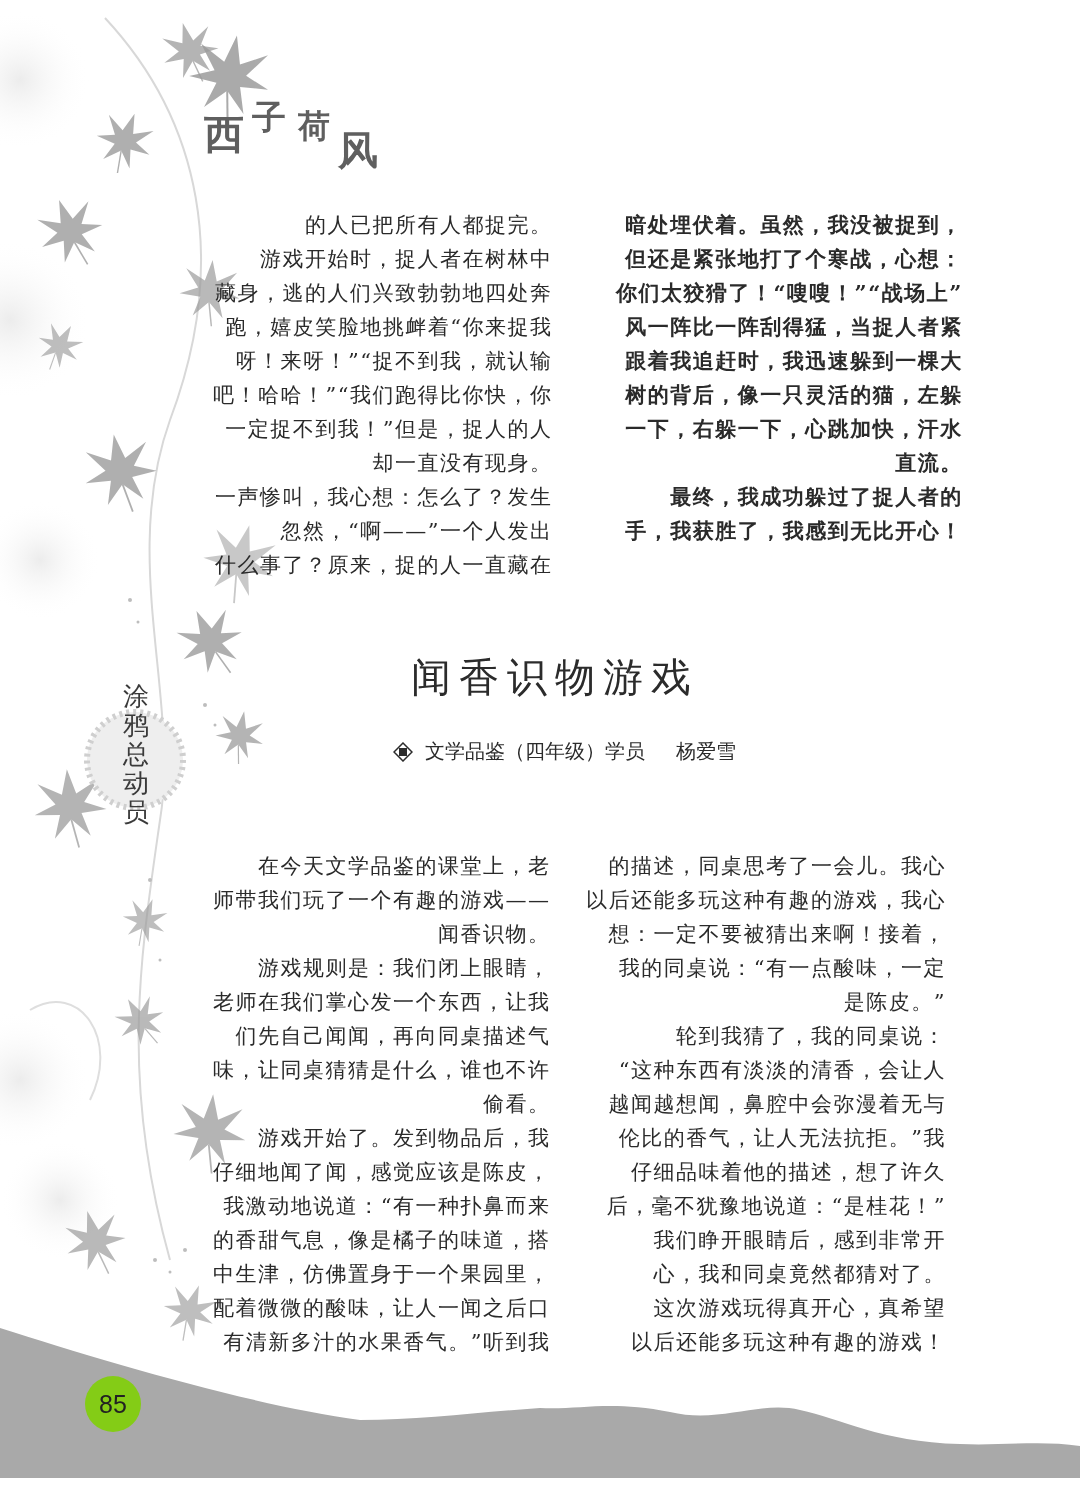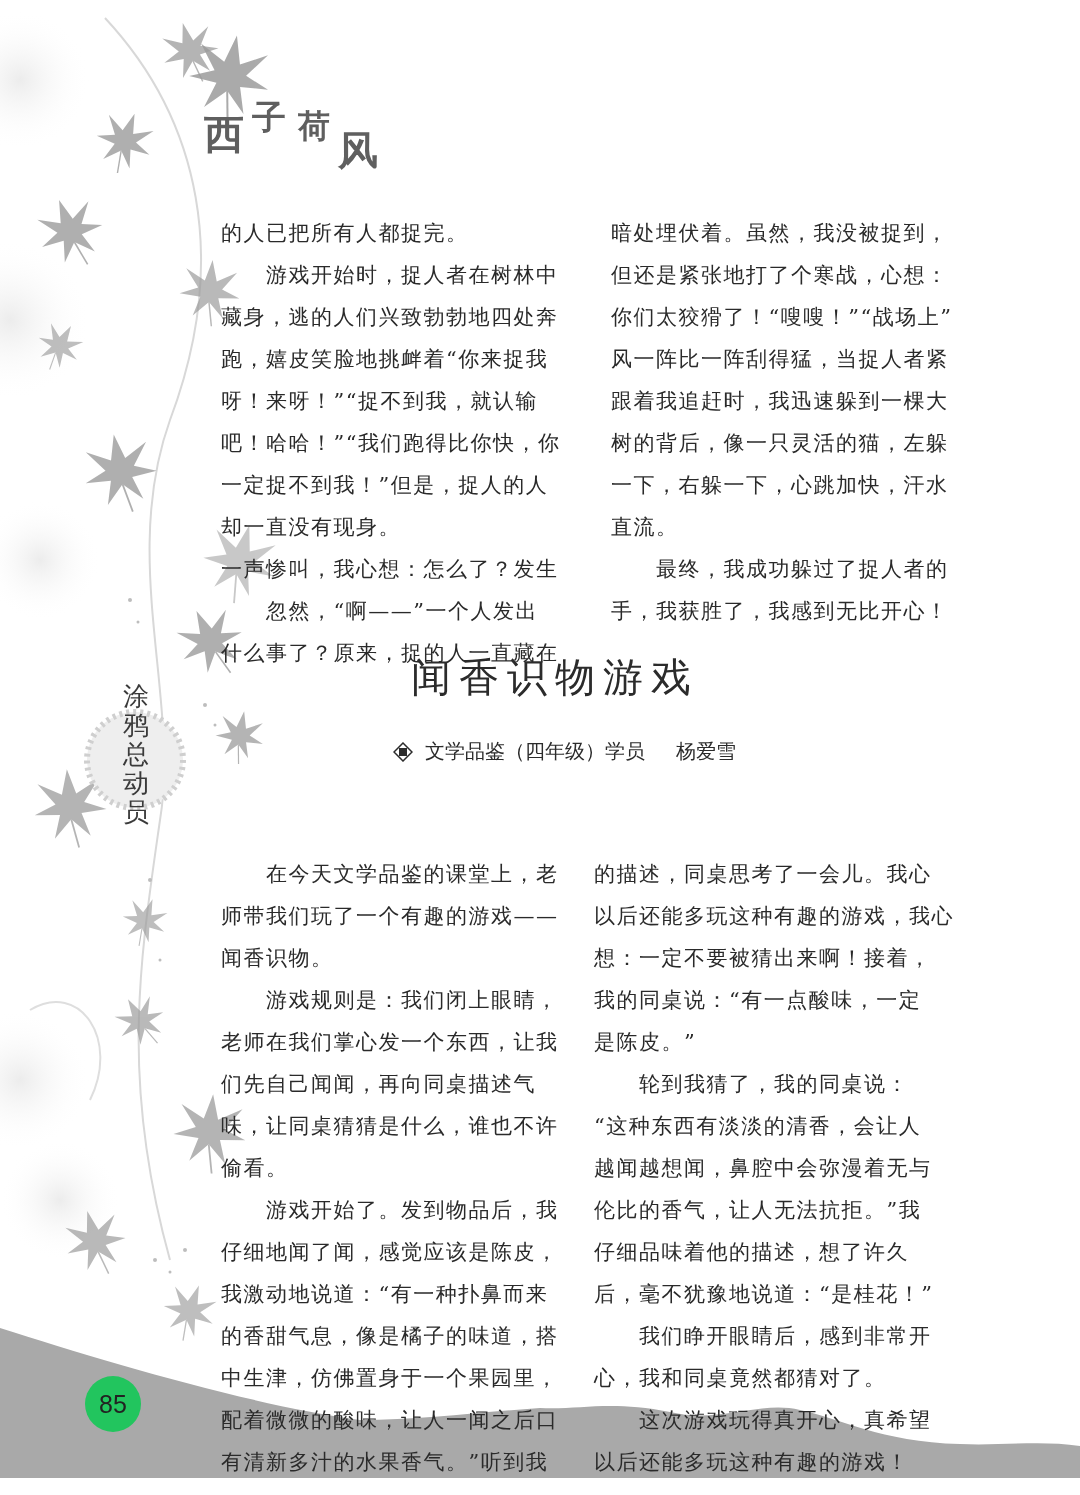--- a/index.html
+++ b/index.html
@@ -7,34 +7,34 @@
          font-family:"DejaVu Serif","Liberation Serif",serif; color:#2a2a2a; }
   .bg { position:absolute; left:0; top:0; width:1080px; height:1495px; z-index:0; }
   .section-title { position:absolute; left:200px; top:100px; width:180px; height:70px; z-index:2;
                    font-family:"DejaVu Sans","Liberation Sans",sans-serif; font-weight:bold; color:#5f5f5f; }
   .section-title span { position:absolute; font-size:40px; line-height:1; }
   .st0 { left:4px; top:14px; }
   .st1 { left:52px; top:0px; font-size:34px !important; }
   .st2 { left:98px; top:10px; font-size:32px !important; }
   .st3 { left:138px; top:30px; }
   .col { position:absolute; z-index:2; font-size:21px; line-height:34px; letter-spacing:1.5px; }
-  .col p { margin:8px; white-space:pre; }
+  .col p { margin:0; white-space:pre;text-align:right; }
   .article-title { position:absolute; left:0; width:1080px; top:650px; text-align:center; z-index:2;
                    font-family:Liberation Sans, sans-serif; font-size:40px; color:#2b2b2b;
                    letter-spacing:8px; padding-left:30px; box-sizing:border-box; }
   .byline { position:absolute; left:393px; top:738px; z-index:2; display:flex; align-items:center;
             font-family:Liberation Serif, serif; font-size:20px; color:#2b2b2b; }
   .byline .diamond { width:20px; height:20px; margin-right:12px; }
   .byline .author { margin-left:31px; }
   .vert-label { position:absolute; left:118px; top:682px; z-index:2; width:36px;
                 font-family:"DejaVu Sans","Liberation Sans",sans-serif; font-size:26px; color:#3a3a3a;
                 line-height:29px; text-align:center; }
   .vert-label span { display:block; }
   .page-num { position:absolute; left:85px; top:1376px; width:56px; height:56px; border-radius:50%;
-              background:#22c55e; z-index:3; display:flex; align-items:center; justify-content:center;
+              background:#84cc16; z-index:3; display:flex; align-items:center; justify-content:center;
               font-family:"Liberation Sans","DejaVu Sans",sans-serif; font-size:25px; color:#222; }
 </style>
 </head>
 <body>
 
 <svg class="bg" viewBox="0 0 1080 1495" xmlns="http://www.w3.org/2000/svg">
   <defs>
     <g id="leaf">
       <path d="M0,-40 L8,-12 L34,-26 L16,-2 L40,8 L12,10 L20,36 L0,16 L-20,36 L-12,10 L-40,8 L-16,-2 L-34,-26 L-8,-12 Z" fill="#9c9c9c"></path>
       <line x1="0" y1="16" x2="6" y2="48" stroke="#9c9c9c" stroke-width="2"></line>
@@ -102,21 +102,21 @@
   <p>跑，嬉皮笑脸地挑衅着“你来捉我</p>
   <p>呀！来呀！”“捉不到我，就认输</p>
   <p>吧！哈哈！”“我们跑得比你快，你</p>
   <p>一定捉不到我！”但是，捉人的人</p>
   <p>却一直没有现身。</p>
   <p>一声惨叫，我心想：怎么了？发生</p>
   <p>　　忽然，“啊——”一个人发出</p>
   <p>什么事了？原来，捉的人一直藏在</p>
 </div>
 
-<div class="col" style="left:603px; top:208px;">
+<div class="col" style="left:616px; top:208px;font-weight:bold;">
   <p>暗处埋伏着。虽然，我没被捉到，</p>
   <p>但还是紧张地打了个寒战，心想：</p>
   <p>你们太狡猾了！“嗖嗖！”“战场上”</p>
   <p>风一阵比一阵刮得猛，当捉人者紧</p>
   <p>跟着我追赶时，我迅速躲到一棵大</p>
   <p>树的背后，像一只灵活的猫，左躲</p>
   <p>一下，右躲一下，心跳加快，汗水</p>
   <p>直流。</p>
   <p>　　最终，我成功躲过了捉人者的</p>
   <p>手，我获胜了，我感到无比开心！</p>

